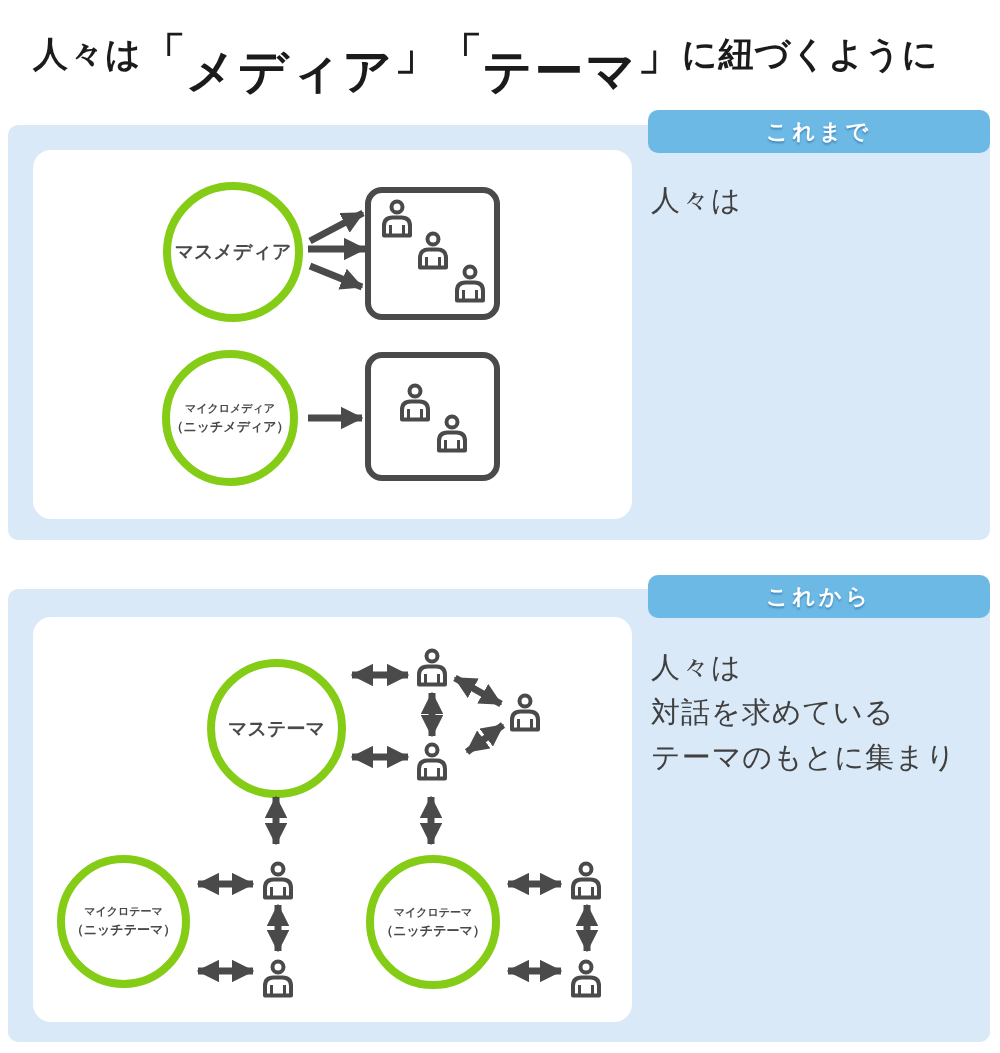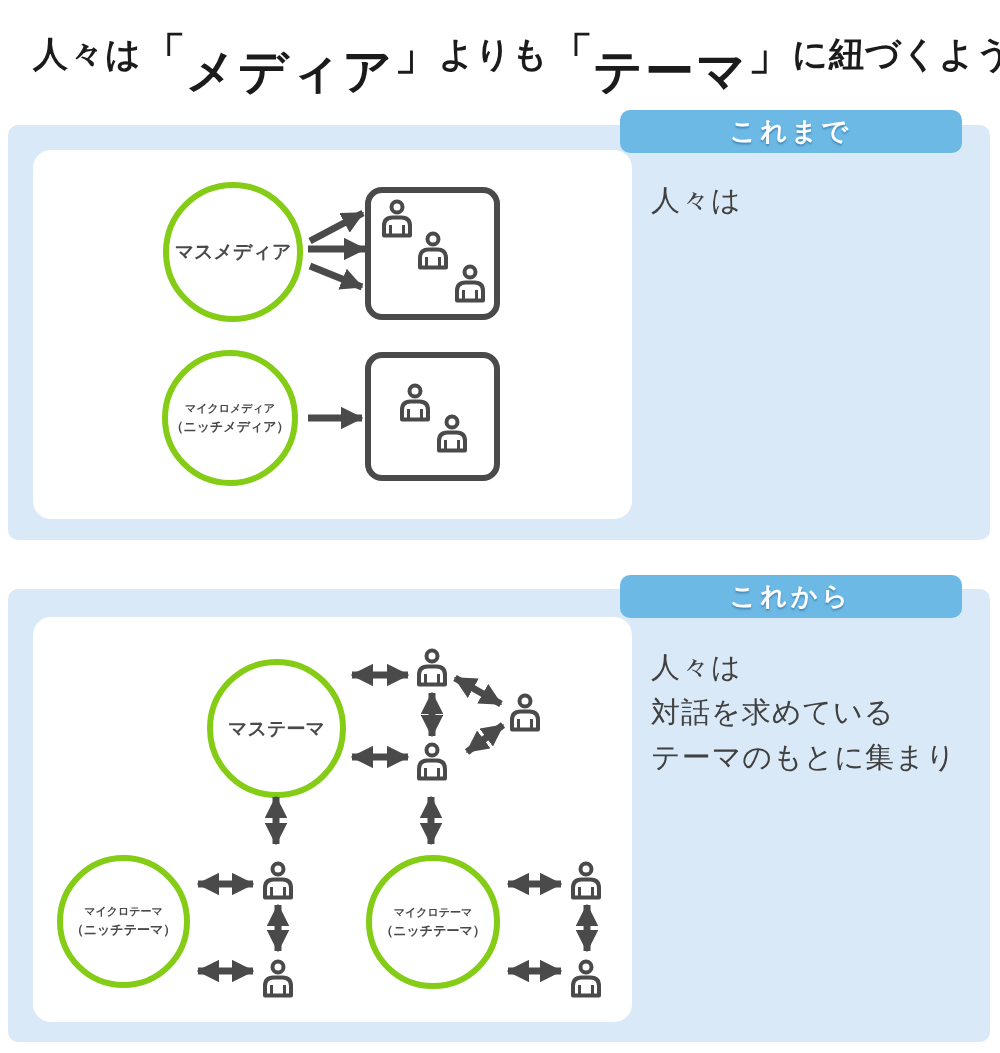--- a/index.html
+++ b/index.html
@@ -16,36 +16,36 @@
   .title .t-br{font-size:44px;font-weight:700;line-height:1;}
   .title .t-lg{font-size:49px;letter-spacing:2px;margin-top:36px;}
   
   .bluerect{position:absolute;background:#d9e9f7;border-radius:10px;}
   .rect1{left:8px;top:125px;width:982px;height:415px;}
   .rect2{left:8px;top:589px;width:982px;height:453px;}
   .panel{position:absolute;background:#ffffff;border-radius:18px;}
   .panel1{left:33px;top:150px;width:599px;height:369px;}
   .panel2{left:33px;top:617px;width:599px;height:405px;}
   .badge{
-    position:absolute;left:620px;width:342px;height:43px;background:#6cb9e6;border-radius:10px;
+    position:absolute;left:648px;width:342px;height:43px;background:#6cb9e6;border-radius:10px;
     display:flex;align-items:center;justify-content:center;
-    color:#ffffff;font-size:26px;font-weight:bold;letter-spacing:4px;
+    color:#ffffff;font-size:22px;font-weight:bold;letter-spacing:4px;
     text-shadow:0 2px 2px rgba(35,100,150,0.55);
   }
   .badge1{top:110px;}
   .badge2{top:575px;}
   .desc{
     position:absolute;left:651px;width:335px;color:#404040;
     font-size:29px;font-weight:500;line-height:45px;letter-spacing:1px;
   }
   .desc1{top:178px;}
   .desc2{top:645px;}
   
   .node{
-    position:absolute;border:6px solid #84cc16;border-radius:50%;background:#fff;
+    position:absolute;border:8px solid #84cc16;border-radius:50%;background:#fff;
     box-sizing:border-box;display:flex;flex-direction:column;align-items:center;justify-content:center;
     color:#4a4a4a;font-weight:bold;text-align:center;white-space:nowrap;
   }
   .node .main{font-size:19px;letter-spacing:0px;}
   .node .main-sm{font-size:11px;}
   .node .sub{font-size:13px;margin-top:2px;}
   .overlay{position:absolute;left:0;top:0;pointer-events:none;}
   .arr{stroke:#4a4a4a;stroke-width:7;fill:none;}
   .pbox{fill:#ffffff;stroke:#4a4a4a;stroke-width:6;}
 </style>
@@ -69,21 +69,20 @@
   </defs>
 </svg>
 
 <div class="page">
 
   <div class="title">
     <span class="t-sm">人々は</span>
       <span class="t-br">「</span>
       <span class="t-lg">メディア</span>
       <span class="t-br">」</span>
-      <span class="t-sm">よりも</span>
       <span class="t-br">「</span>
       <span class="t-lg">テーマ</span>
       <span class="t-br">」</span>
       <span class="t-sm">に紐づくように</span>
   </div>
 
   <div class="bluerect rect1"></div>
 
   <div class="panel panel1">
 

